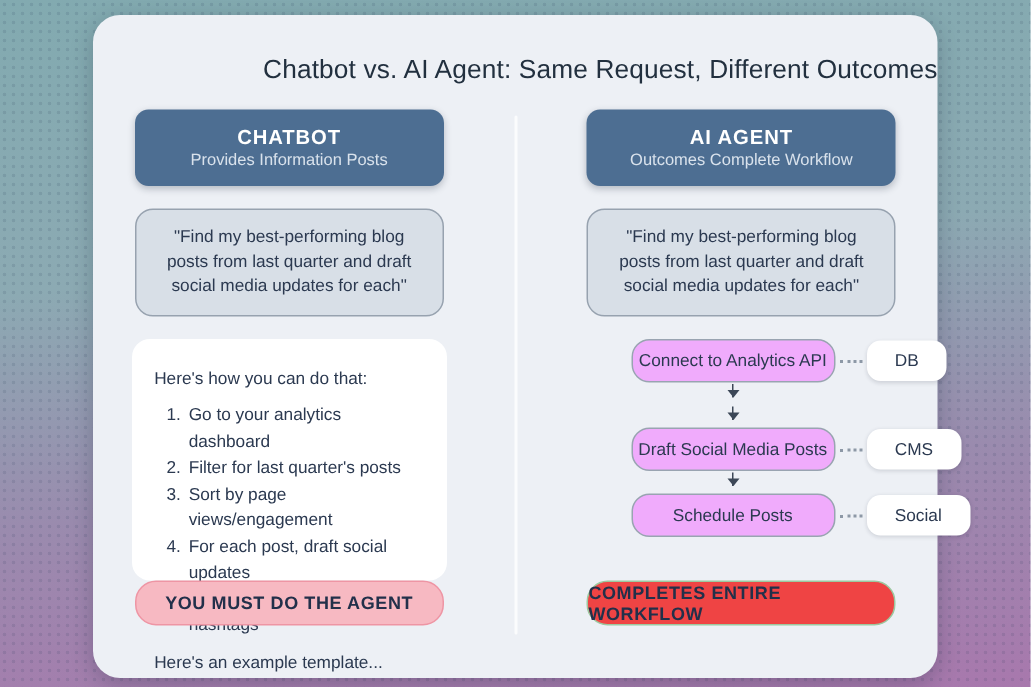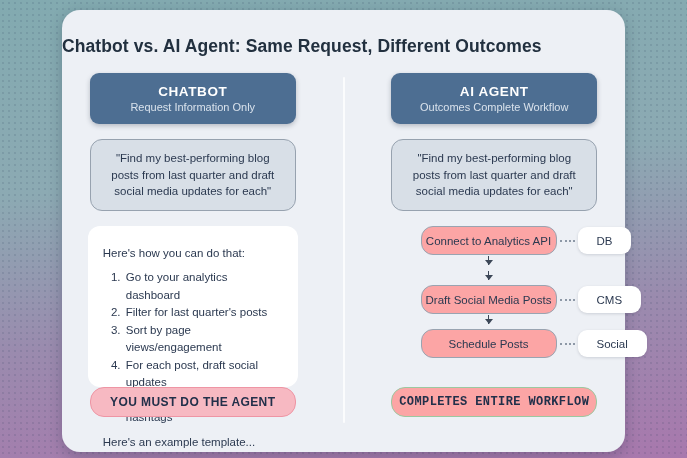--- a/index.html
+++ b/index.html
@@ -13,22 +13,22 @@
     background-image:radial-gradient(rgba(30,50,80,0.12) 1px,transparent 1.4px);
     background-size:6px 6px;
   }
   .card{
     position:absolute;left:62px;top:10px;width:563px;height:442px;
     background:#edf0f5;border-radius:18px;
     box-shadow:0 4px 14px rgba(20,30,50,0.25);
     box-sizing:border-box;padding-top:26px;
   }
   .title{
-    margin:0 0 16px 0;text-align:left;
-    font-size:17.5px;font-weight:bold;color:#22303f;letter-spacing:0.1px;
+    margin:0 0 16px 0;text-align:right;
+    font-size:17.5px;font-weight:normal;color:#22303f;letter-spacing:0.1px;
   }
   .columns{position:relative;display:flex;height:380px;gap:40px;}
   .divider{
     position:absolute;left:50%;top:4px;bottom:30px;width:2px;
     margin-left:-1px;background:#fbfcfd;border-radius:1px;
   }
   .col{
     flex:1;display:flex;flex-direction:column;align-items:center;
     padding-bottom:36px;box-sizing:border-box;min-width:0;
   }
@@ -52,29 +52,29 @@
   }
   .response p{margin:0;}
   .response ol{margin:7px 0;padding-left:21px;}
   .response li{margin:0.5px 0;padding-left:2px;}
   .badge{
     margin-top:auto;width:206px;min-height:30px;box-sizing:border-box;border-radius:14px;
     display:flex;align-items:center;justify-content:center;
     font-size:12px;font-weight:bold;color:#22304a;letter-spacing:0.4px;
   }
   .badge-pink{background:#f7b9c2;border:1px solid #ee95a4;}
-  .badge-green{background:#fca5a5;border:1px solid #9cc8a0;font-family:Liberation Mono, monospace;}
+  .badge-green{background:#ef4444;border:1px solid #9cc8a0;}
   .workflow{width:100%;display:flex;flex-direction:column;}
   .wf-row{
     display:flex;align-items:center;width:100%;
     padding-left:57px;box-sizing:border-box;height:29px;
   }
   .wf-box{
     width:136px;height:29px;box-sizing:border-box;border-radius:12px;
-    background:#fca5a5;border:1px solid #99a4b1;
+    background:#f0abfc;border:1px solid #99a4b1;
     display:flex;align-items:center;justify-content:center;
     font-size:11.5px;color:#2b3950;flex:0 0 auto;
   }
   .wf-dots{flex:0 0 15px;height:0;border-top:2px dotted #8d98a6;margin:0 3px;}
   .wf-pill{
     flex:0 0 auto;min-width:44px;height:27px;box-sizing:border-box;border-radius:9px;
     background:#ffffff;box-shadow:0 1px 3px rgba(20,30,50,0.15);
     display:flex;align-items:center;justify-content:center;
     font-size:11.5px;color:#2b3950;padding:0 19px;
   }
@@ -96,21 +96,21 @@
 
 <div class="card">
   <h1 class="title">Chatbot vs. AI Agent: Same Request, Different Outcomes</h1>
 
   <div class="columns">
     <div class="divider"></div>
 
     <section class="col">
       <header class="colhead">
         <div class="colhead-title">CHATBOT</div>
-        <div class="colhead-sub">Request Information Only</div>
+        <div class="colhead-sub">Provides Information Posts</div>
       </header>
       <div class="quote">"Find my best-performing blog posts from last quarter and draft social media updates for each"</div>
       <div class="response">
         <p>Here's how you can do that:</p>
         <ol id="chatbot-steps">
             <li>Go to your analytics dashboard</li>
             <li>Filter for last quarter's posts</li>
             <li>Sort by page views/engagement</li>
             <li>For each post, draft social updates</li>
             <li>Include post links and hashtags</li>

